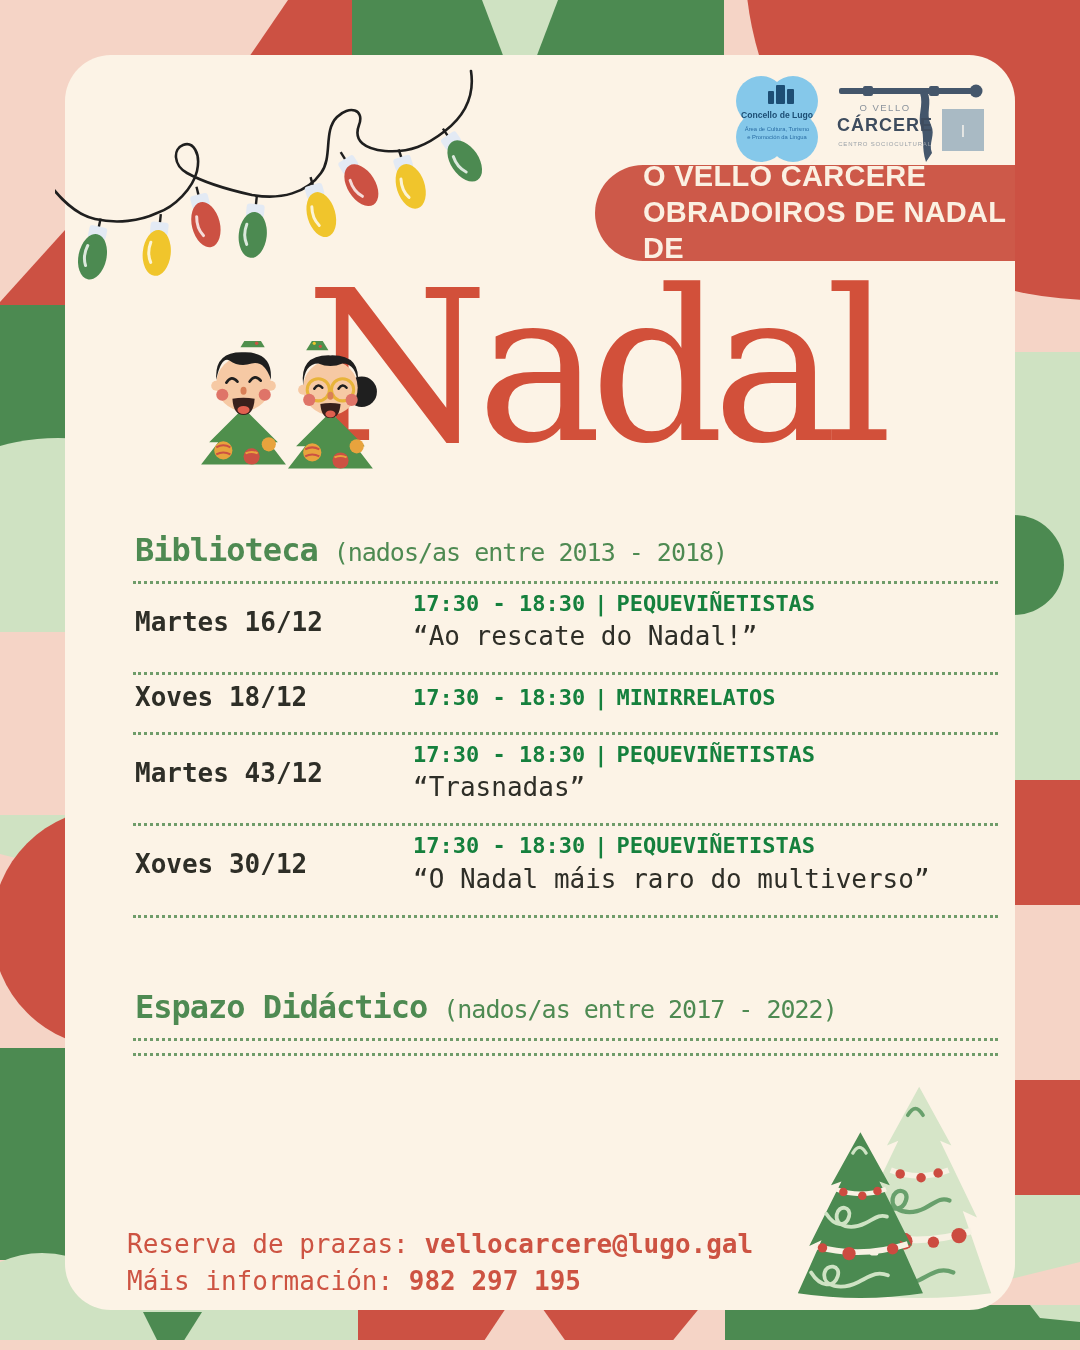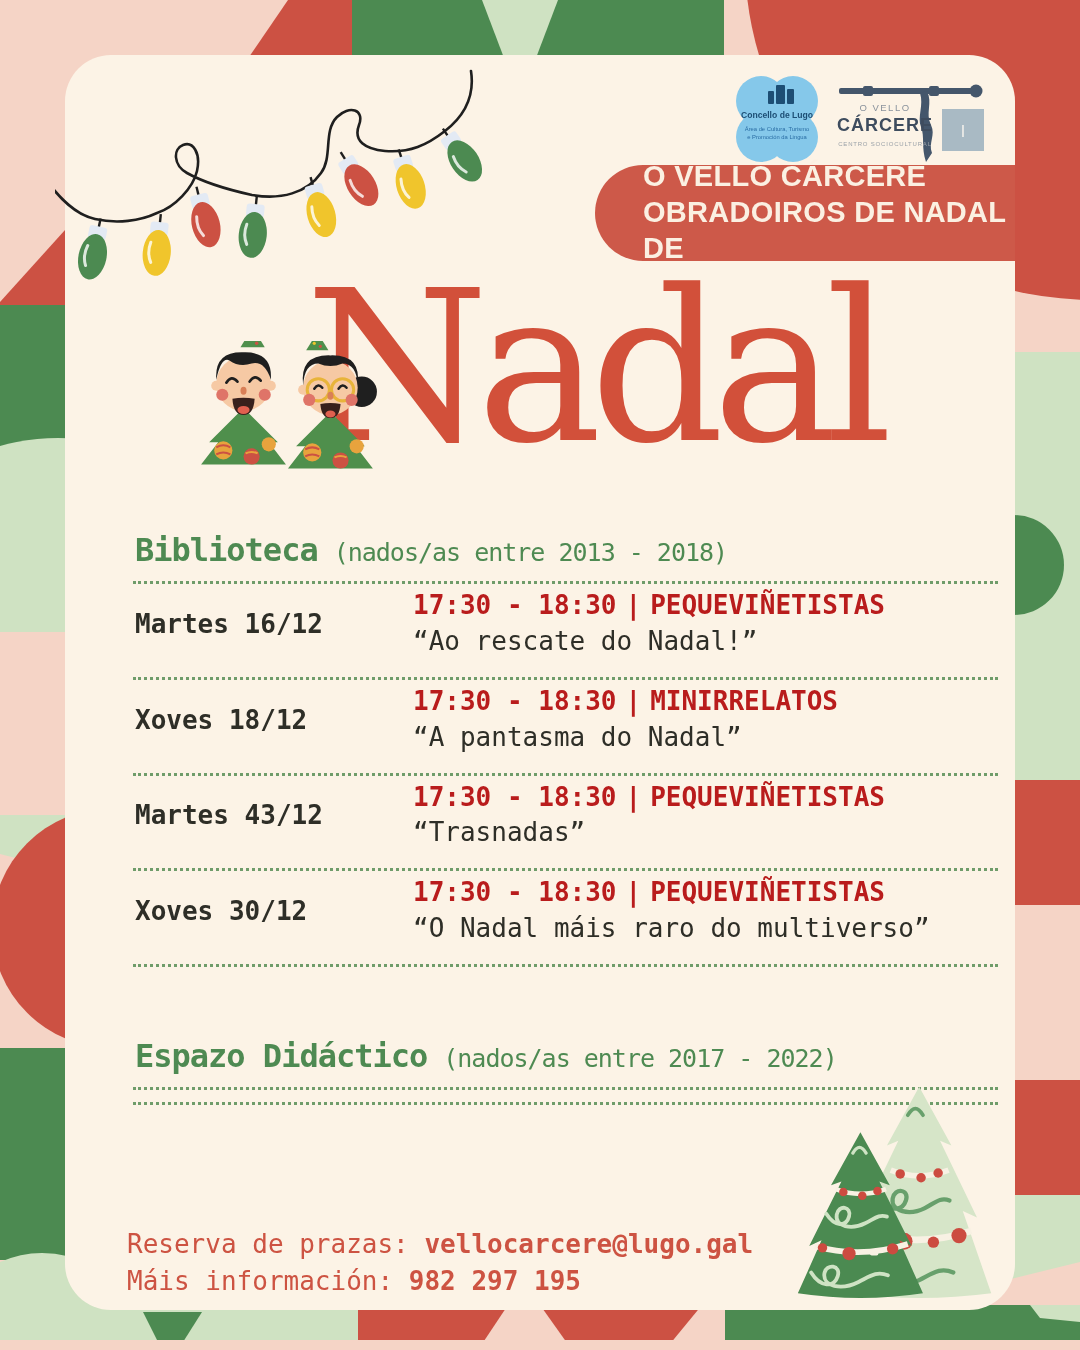--- a/index.html
+++ b/index.html
@@ -27,21 +27,21 @@
          font-size:210px;line-height:1;letter-spacing:-12px;color:#d2503a;z-index:1;}
   .kids{position:absolute;left:128px;top:286px;width:192px;height:144px;z-index:2;}
 
   .content{position:absolute;left:68px;top:476px;width:865px;z-index:1;}
   .sec-head{display:flex;align-items:baseline;gap:16px;color:#4e8a52;margin-left:2px;}
   .sec-title{font-weight:bold;font-size:32px;letter-spacing:-1px;}
   .sec-age{font-size:25px;letter-spacing:-1px;}
   .dots{border:0;border-top:3px dotted #6f9c6a;margin:12px 0 0 0;}
   .row{display:grid;grid-template-columns:278px 1fr;align-items:center;padding:7px 0 8px 2px;}
   .day{font-weight:bold;font-size:26px;color:#2e2e27;}
-  .line1{font-weight:bold;font-size:26px;line-height:1.15;color:#b91c1c;}
+  .line1{font-weight:bold;font-size:22px;line-height:1.15;color:#15803d;}
   .pipe{margin:0 9px;}
   .line2{font-size:26px;line-height:1.15;color:#2e2e27;margin-top:6px;}
   .sec2{margin-top:70px;}
 
   .trees{position:absolute;right:20px;bottom:4px;width:218px;height:230px;z-index:2;}
 
   .footer{position:absolute;left:62px;bottom:14px;font-size:26px;color:#cd5342;z-index:3;}
   .footer .frow{margin-top:7px;}
   .footer b{font-weight:bold;}
 </style>
@@ -243,21 +243,20 @@
           <div class="line1"><span>17:30 - 18:30</span><span class="pipe">|</span><span>PEQUEVIÑETISTAS</span></div>
           <div class="line2">“Ao rescate do Nadal!”</div>
         </div>
       </div>
       <hr class="dots">
 
       <div class="row">
         <div class="day">Xoves 18/12</div>
         <div>
           <div class="line1"><span>17:30 - 18:30</span><span class="pipe">|</span><span>MINIRRELATOS</span></div>
-          <div class="line2">“A pantasma do Nadal”</div>
         </div>
       </div>
       <hr class="dots">
 
       <div class="row">
         <div class="day">Martes 43/12</div>
         <div>
           <div class="line1"><span>17:30 - 18:30</span><span class="pipe">|</span><span>PEQUEVIÑETISTAS</span></div>
           <div class="line2">“Trasnadas”</div>
         </div>

